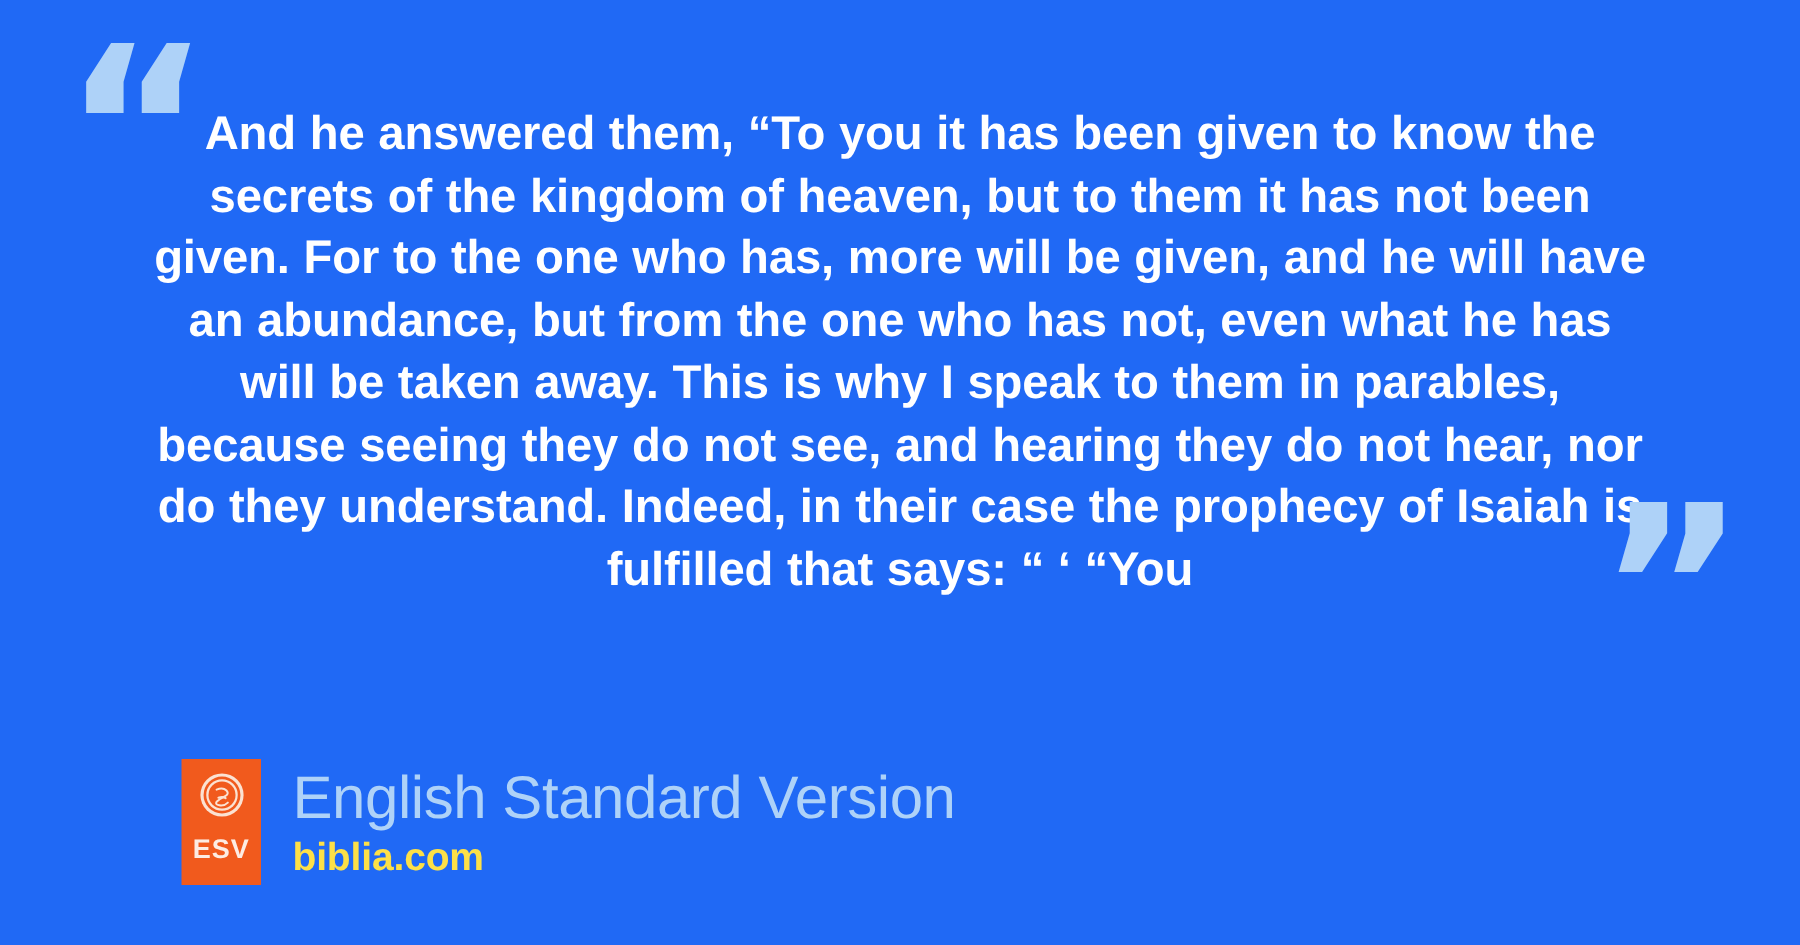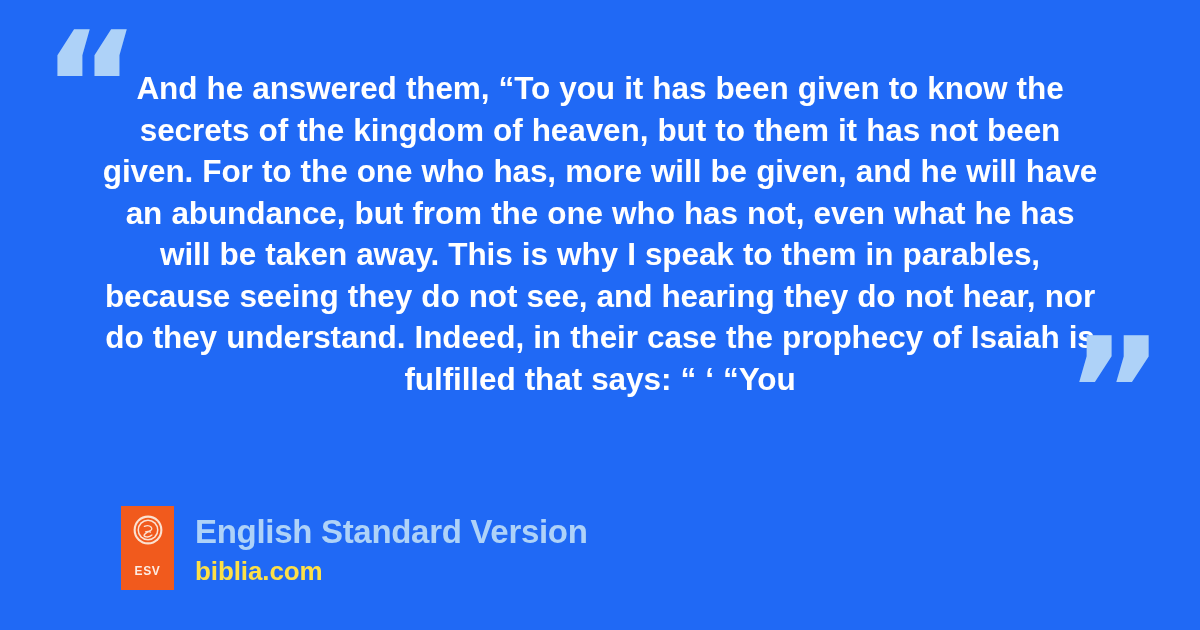--- a/index.html
+++ b/index.html
@@ -84,38 +84,38 @@
     justify-content: flex-start;
     padding-top: 9px;
     box-sizing: border-box;
   }
   #esv-seal-icon {
     width: 30px;
     height: 30px;
     display: block;
   }
   #esv-badge-label {
-    margin-top: 20px;
+    margin-top: 12px;
     color: #fdece3;
-    font-size: 12px;
+    font-size: 18px;
     font-weight: 700;
     letter-spacing: 0.6px;
     line-height: 1;
   }
 
   #footer-text {
     margin-left: 21px;
     display: flex;
     flex-direction: column;
     justify-content: center;
   }
   #version-name {
     color: #aed2f8;
-    font-size: 33px;
-    font-weight: 700;
+    font-size: 40px;
+    font-weight: 400;
     line-height: 44px;
     letter-spacing: -0.3px;
     margin: 0;
   }
   #site-url {
     color: #fde047;
     font-size: 26px;
     font-weight: 700;
     line-height: 30px;
     letter-spacing: -0.1px;

